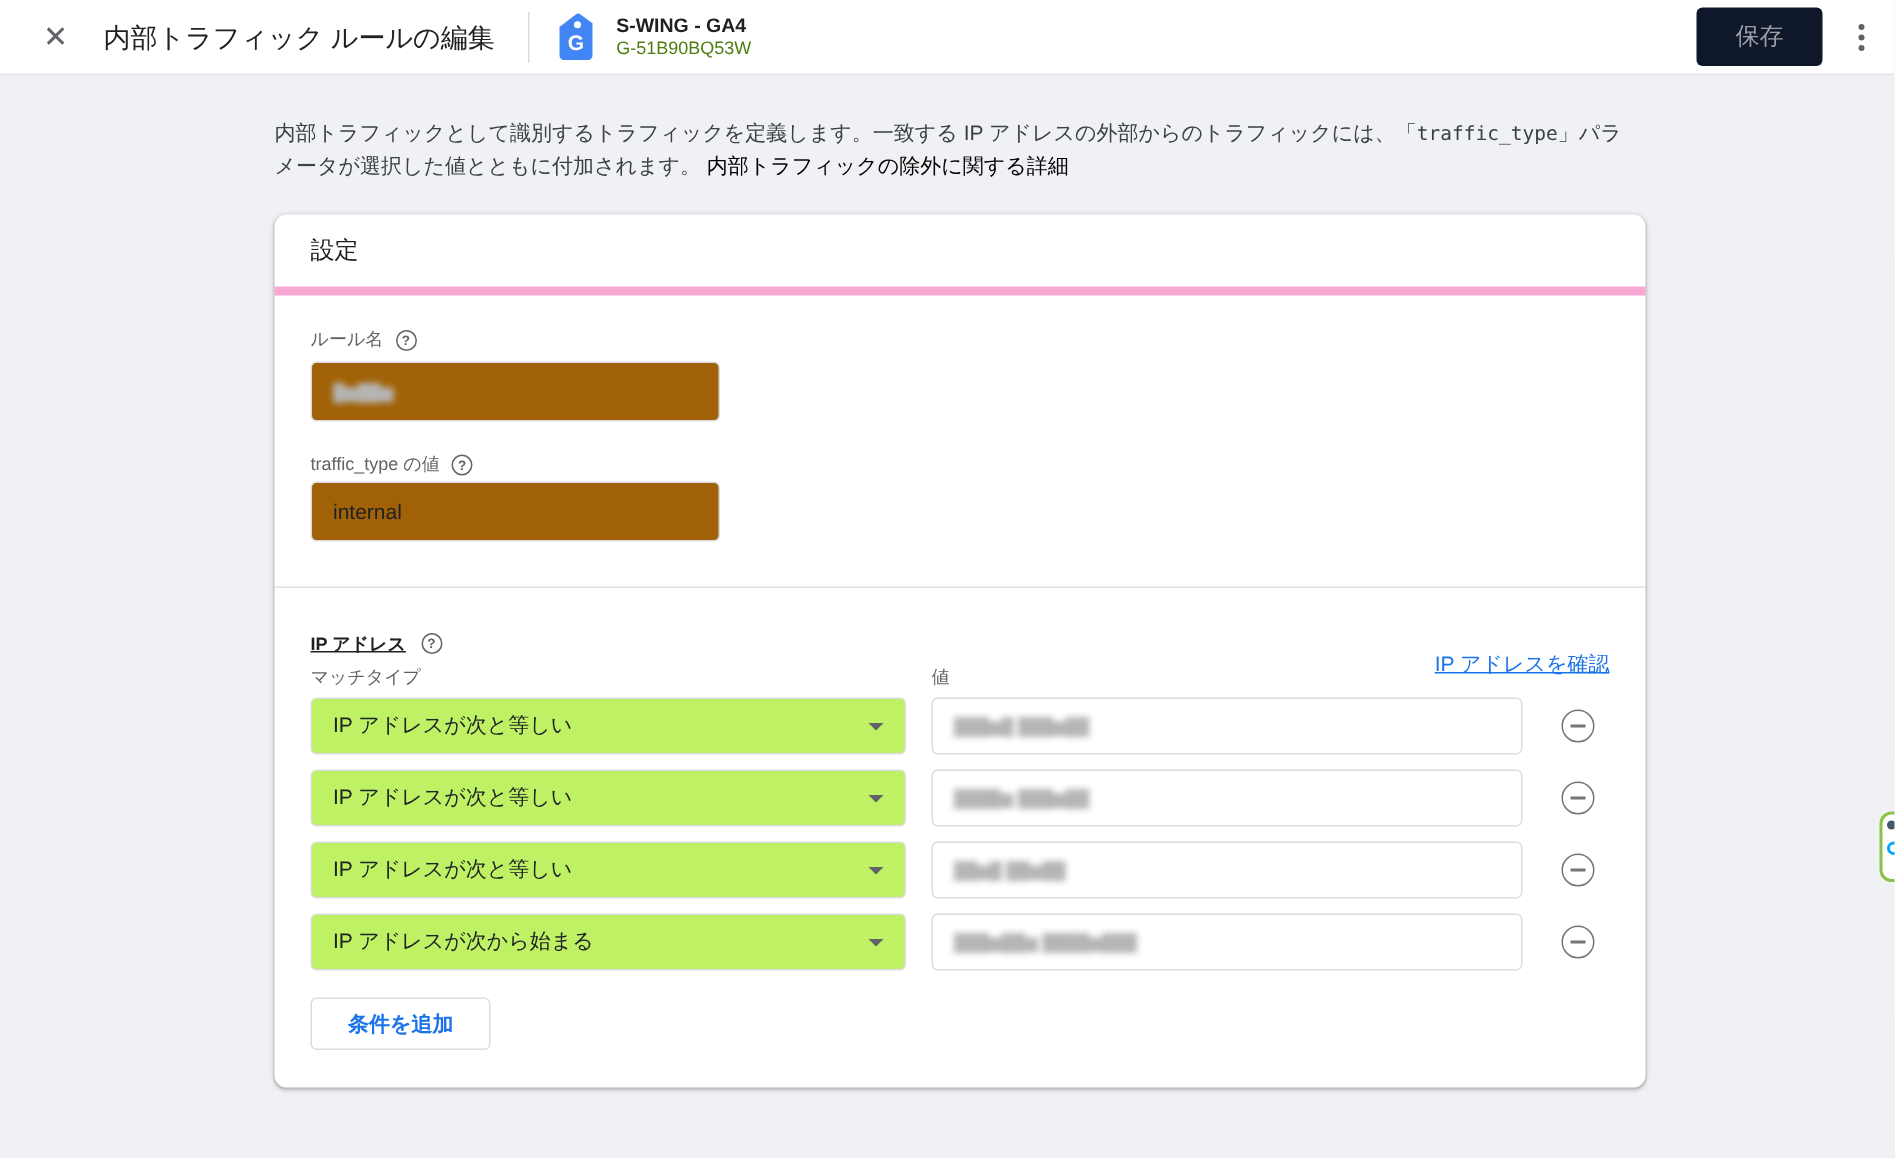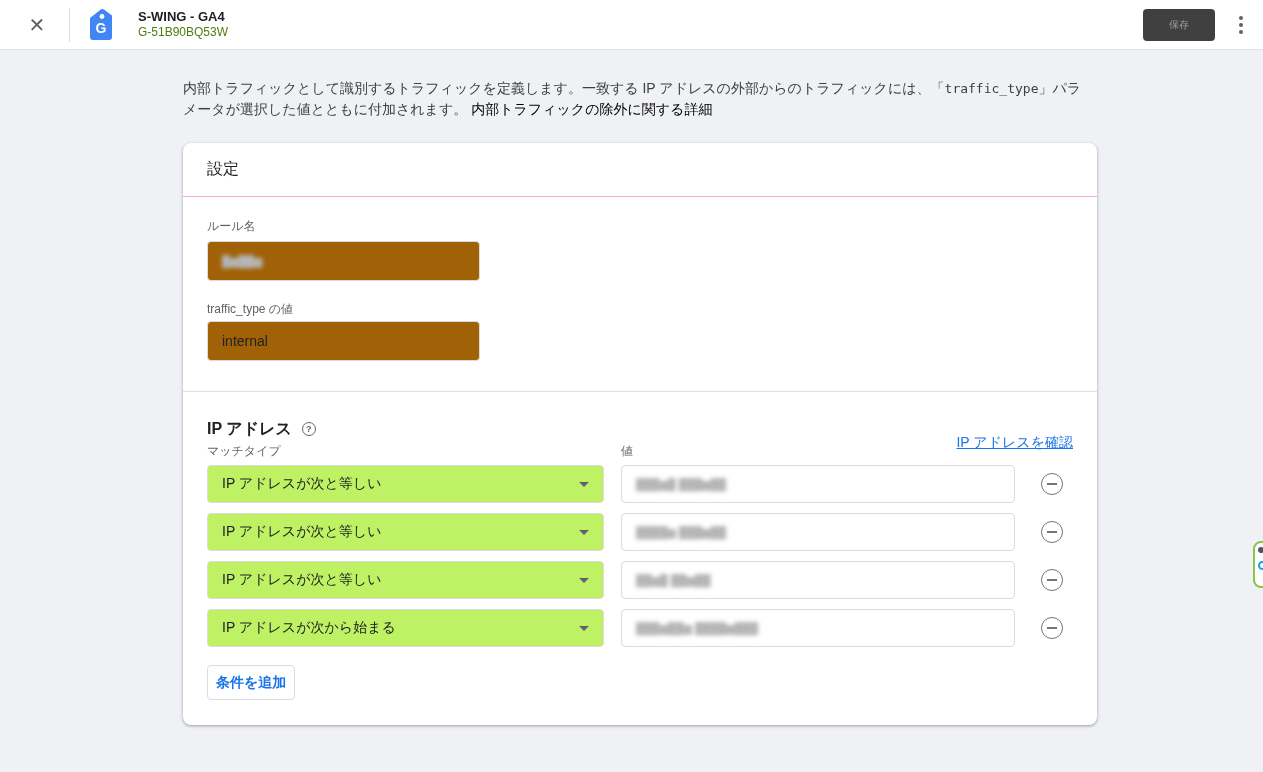--- a/index.html
+++ b/index.html
@@ -22,27 +22,27 @@
     color:#5f6368; font-size:20px; line-height:20px; text-align:center;
   }
   .dialog-title{
     margin-left:22px; font-size:18px; color:#202124; white-space:nowrap;
   }
   .topbar-divider{
     width:1px; height:34px; background:#dadce0; margin:0 16px 0 22px;
   }
   .property{ display:flex; align-items:center; }
   .ga-tag{ width:30px; height:34px; position:relative; }
-  .property-text{ margin-left:22px; }
+  .property-text{ margin-left:12px; }
   .property-name{ font-size:13px; font-weight:bold; color:#202124; line-height:16px;}
   .property-id{ font-size:12px; color:#4d7c0f; line-height:15px;}
   .topbar-right{ margin-left:auto; display:flex; align-items:center; }
   .save-btn{
-    background:#404040; color:#9aa0a6; border:none; border-radius:4px;
-    font-size:10px; padding:9px 26px; margin-right:20px;
+    background:#0f172a; color:#9aa0a6; border:none; border-radius:4px;
+    font-size:16px; padding:9px 26px; margin-right:20px;
     font-family:inherit; cursor:default;
   }
   .kebab{
     color:#5f6368; font-size:18px; letter-spacing:0; line-height:6px;
     margin-right:16px; cursor:pointer; display:flex; flex-direction:column; gap:3px;
     align-items:center; padding:4px;
   }
   .kebab i{ width:4px; height:4px; border-radius:50%; background:#5f6368; display:block;}
   
   .description{
@@ -52,26 +52,26 @@
   .mono{ font-family:"DejaVu Sans Mono","Liberation Mono",monospace; font-size:13px; }
   .desc-link{ color:#000000; text-decoration:none; cursor:pointer; }
   
   .card{
     position:absolute; left:183px; top:143px; width:914px; height:582px;
     background:#ffffff; border-radius:8px;
     box-shadow:0 1px 2px rgba(60,64,67,.3), 0 1px 3px 1px rgba(60,64,67,.15);
   }
   .card-header{
     height:54px; display:flex; align-items:center; padding-left:24px;
-    border-bottom:1px solid #f9a8d4;
+    border-bottom:6px solid #f9a8d4;
   }
   .card-title{ font-size:16px; color:#202124; }
   .field-label{
     position:absolute; left:24px; font-size:12px; color:#5f6368;
-    display:flex; align-items:center; gap:8px;flex-direction:column;
+    display:flex; align-items:center; gap:8px;
   }
   .help-icon{
     width:14px; height:14px; border:1px solid #5f6368; border-radius:50%;
     font-size:9px; color:#5f6368; display:inline-flex; align-items:center;
     justify-content:center; cursor:pointer; font-weight:bold;
   }
   .text-input{
     position:absolute; left:24px; width:273px; height:40px;
     border:1px solid #dadce0; border-radius:4px; background:#a16207;
     font-size:14px; color:#202124; padding:0 14px; font-family:inherit;
@@ -79,21 +79,21 @@
   .redacted{
     filter:blur(2px); color:#b5b5b5; font-size:11px; letter-spacing:0px;
     user-select:none;
   }
   .section-divider{ position:absolute; left:0; width:914px; height:1px; background:#e0e0e0; }
   .ip-header{
     position:absolute; left:24px; top:263px; width:866px;
     display:flex; align-items:center;
   }
   .ip-title-wrap{ display:flex; align-items:center; gap:10px; }
-  .ip-title{ font-size:16px; font-weight:bold; color:#202124; }
+  .ip-title{ font-size:12px; font-weight:bold; color:#202124;text-decoration:underline; }
   .check-link{
     margin-left:auto; font-size:14px; color:#1a73e8; text-decoration:underline;
     cursor:pointer;
     margin-top:28px;
   }
   .col-label{ position:absolute; top:300px; font-size:12px; color:#5f6368; }
   .dropdown{
     position:absolute; left:24px; width:397px; height:38px;
     border:1px solid #dadce0; border-radius:4px; background:#bef264;
     display:flex; align-items:center; padding:0 14px; cursor:pointer;
@@ -109,39 +109,40 @@
     border:1px solid #dadce0; border-radius:4px; background:#fff;
     display:flex; align-items:center; padding:0 14px;
   }
   .remove-btn{
     position:absolute; left:858px; width:22px; height:22px; cursor:pointer;
     border:1.5px solid #757575; border-radius:50%; background:transparent;
     display:flex; align-items:center; justify-content:center;
   }
   .remove-btn span{ width:10px; height:1.5px; background:#757575; display:block; }
   .add-btn{
-    position:absolute; left:24px; top:522px; height:35px; padding:0 8px;
+    position:absolute; left:24px; top:522px; height:35px; padding:0 24px;
     background:#fff; border:1px solid #dadce0; border-radius:4px;
     color:#1a73e8; font-size:14px; font-weight:bold; font-family:inherit;
     cursor:pointer;
   }
   
   .edge-widget{
     position:absolute; right:-4px; top:541px; width:14px; height:47px;
     background:#fff; border:2px solid #8bc34a; border-radius:8px 0 0 8px;
     overflow:hidden; padding:4px 0 0 3px;
   }
   .edge-widget .dot1{ width:6px; height:6px; border-radius:50%; background:#455a64; margin-bottom:8px;}
   .edge-widget .dot2{ width:9px; height:9px; border-radius:50%; border:2px solid #03a9f4;}
 </style>
 </head>
 <body>
 
 <div class="topbar">
   <div class="close-btn">✕</div>
+  <div class="dialog-title">内部トラフィック ルールの編集</div>
   <div class="topbar-divider"></div>
   <div class="property">
     <svg class="ga-tag" viewBox="0 0 30 34">
       <path d="M4 10 L14.8 1.6 a2.6 2.6 0 0 1 3.2 0 L26 7.5 V29 a3 3 0 0 1 -3 3 H7 a3 3 0 0 1 -3 -3 Z" fill="#4285f4"></path>
       <circle cx="16" cy="8.5" r="2.4" fill="#ffffff"></circle>
       <text x="15" y="25" font-size="14" font-weight="bold" fill="#ffffff" text-anchor="middle" font-family="Liberation Sans, sans-serif">G</text>
     </svg>
     <div class="property-text">
       <div class="property-name">S-WING - GA4</div>
       <div class="property-id">G-51B90BQ53W</div>

